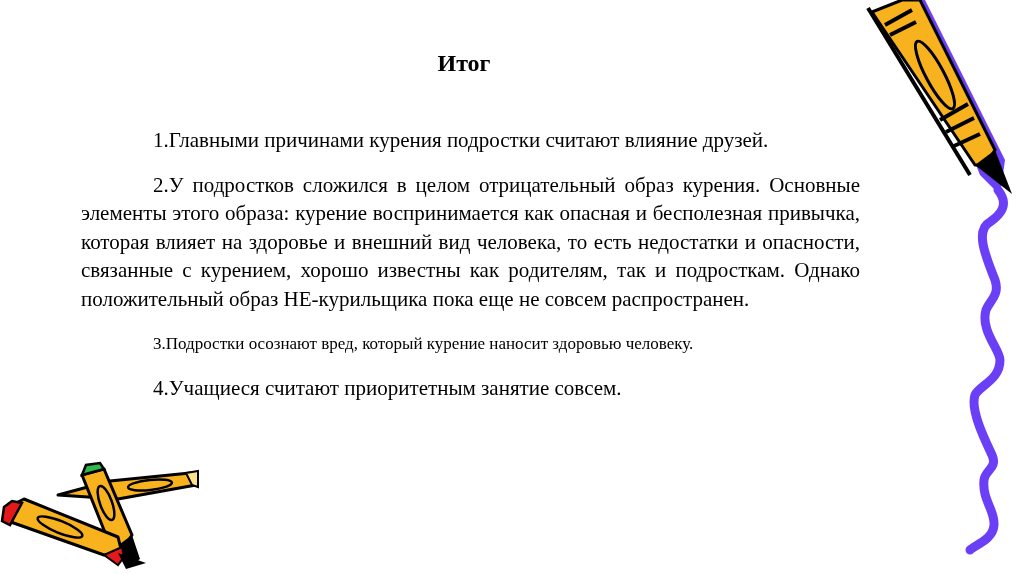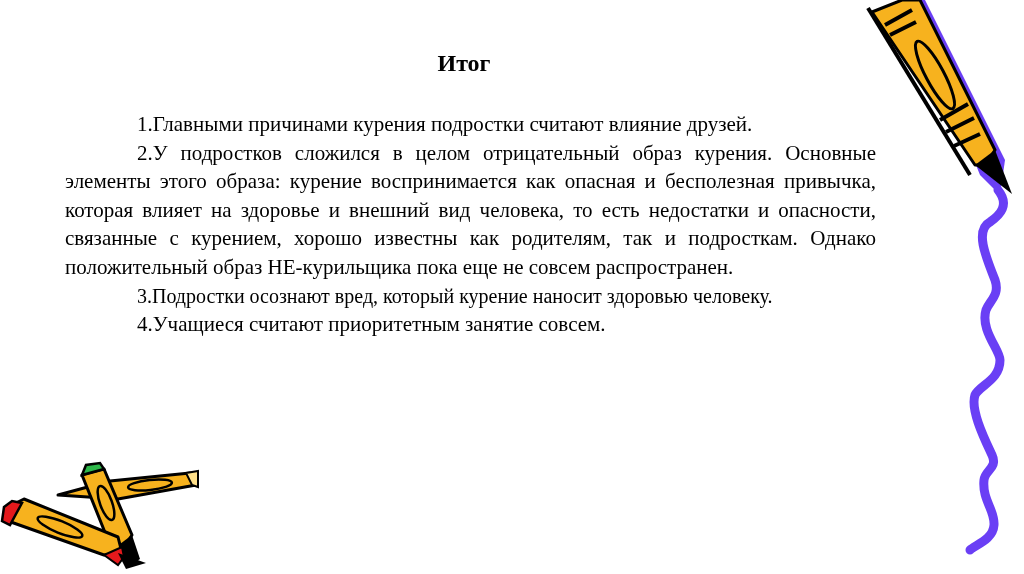--- a/index.html
+++ b/index.html
@@ -34,32 +34,32 @@
     }
     .body-text {
       position: absolute;
       left: 65px;
       top: 110px;
       width: 811px;
       font-size: 21px;
       line-height: 28.6px;
     }
     .para {
-      margin: 0;
+      margin: 16px;
       text-align: justify;
       text-indent: 36px;
     }
     .para .num {
       display: inline-block;
       min-width: 34px;
     }
     .para.p1 .num, .para.p4 .num { min-width: 42px; }
     .para.p3 {
       
-      font-size: 20px;
+      font-size: 17px;
     }
     .deco {
       position: absolute;
     }
   </style>
 </head>
 <body>
 
 <div class="slide">
 

